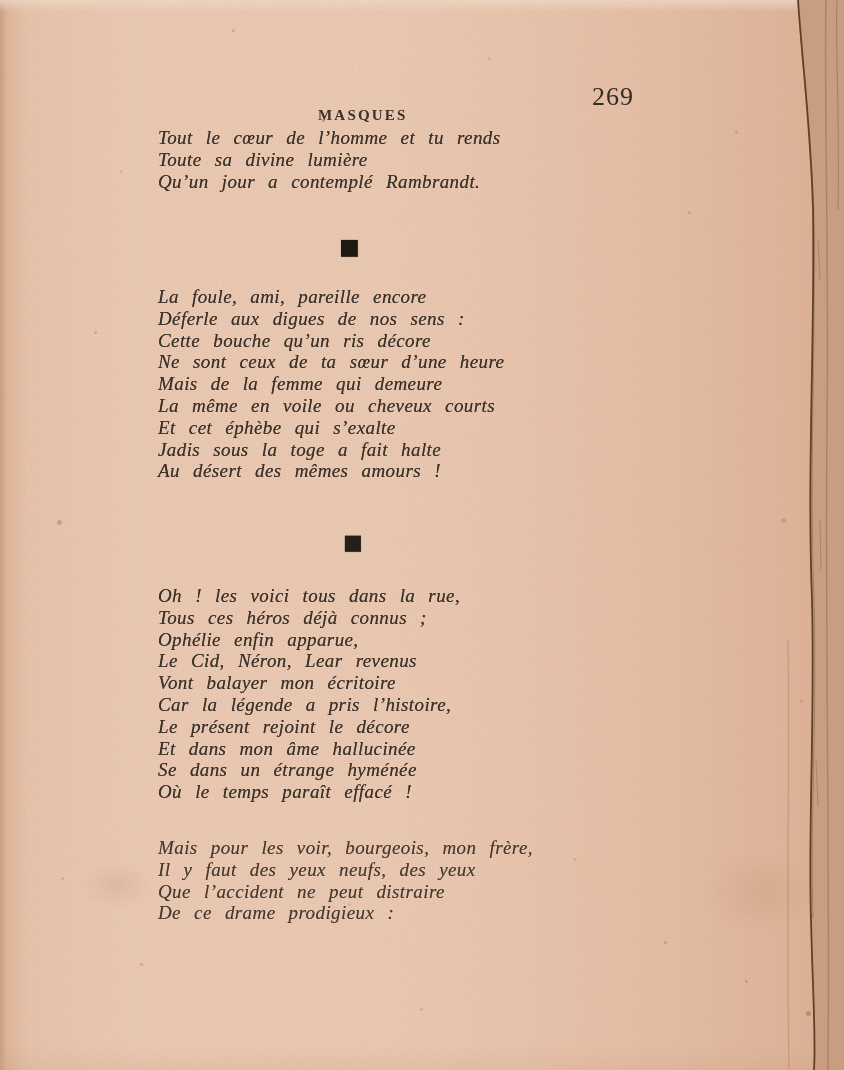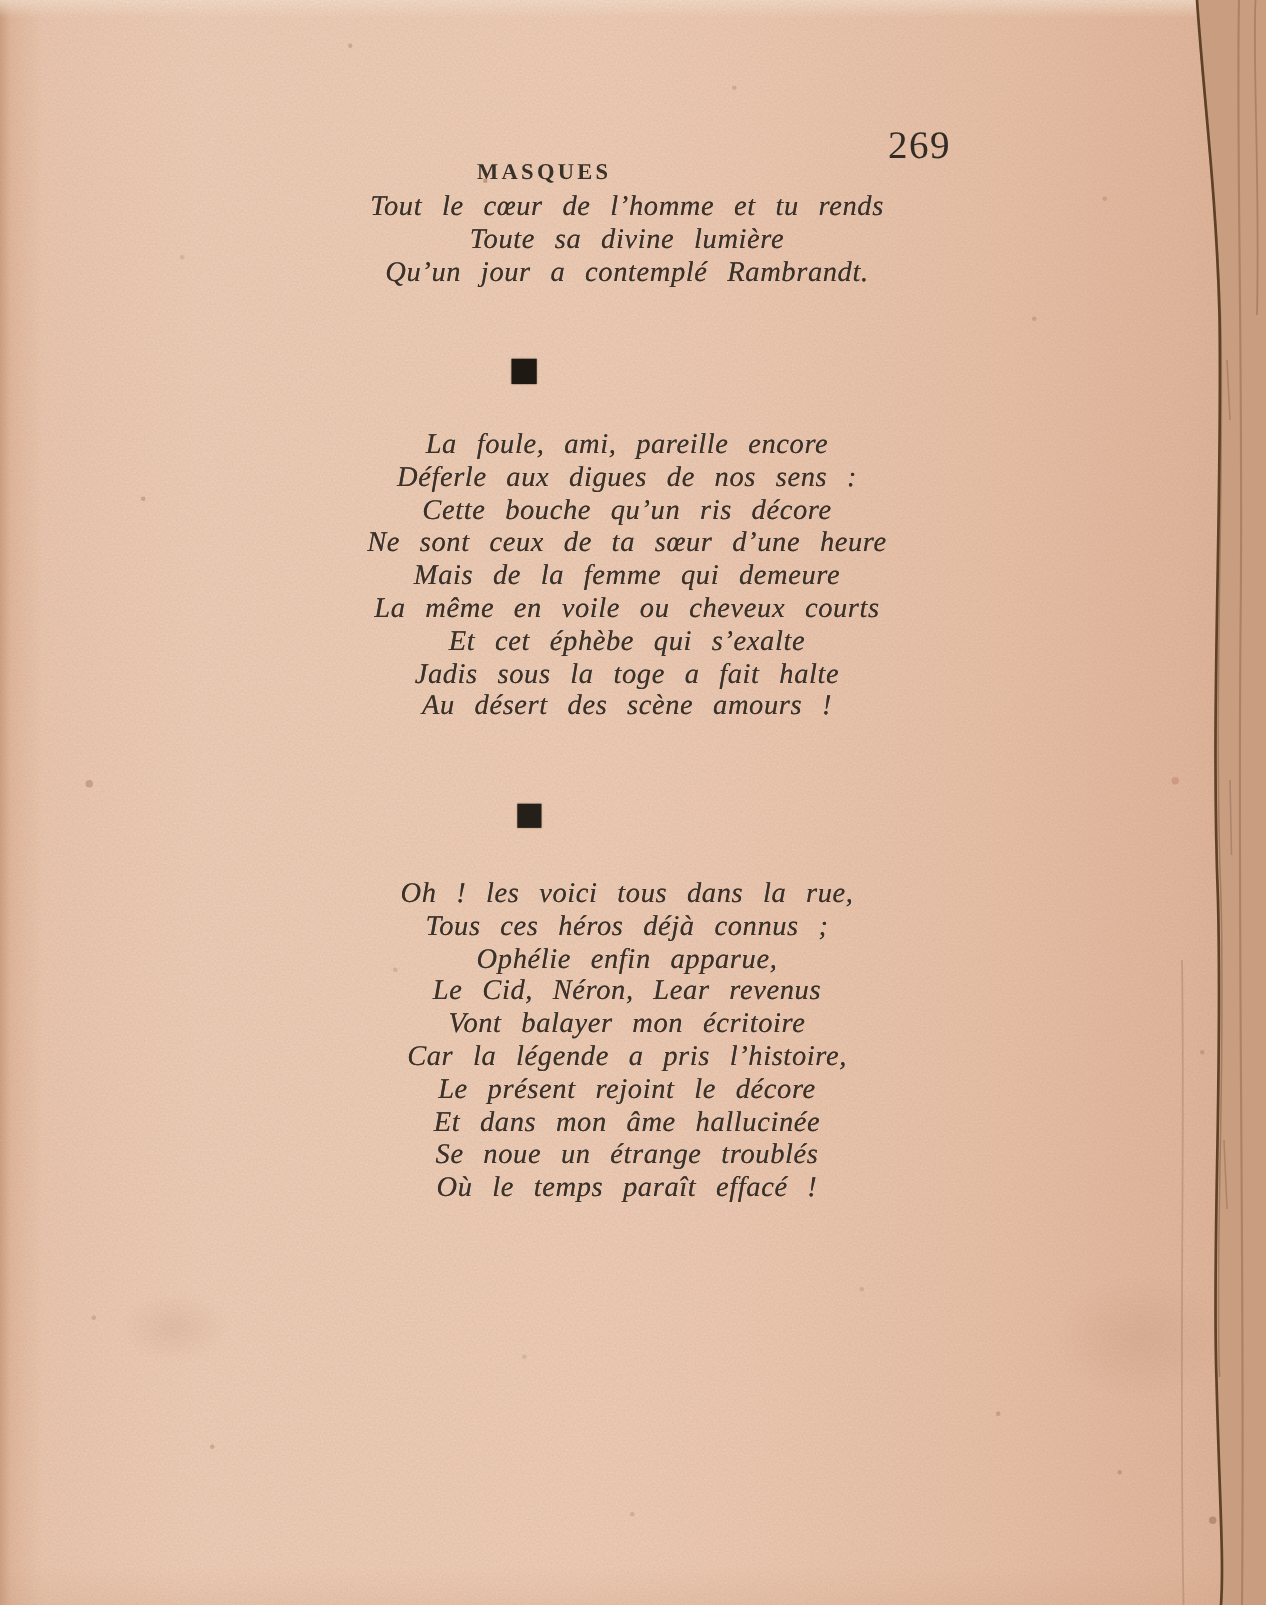--- a/index.html
+++ b/index.html
@@ -32,21 +32,20 @@
   .stanza-2{top:286px;}
   .stanza-3{top:585px;}
   .stanza-4{top:837px;}
   .line{
     margin:0;height:21.8px;line-height:21.8px;
     font-size:19px;font-style:italic;
     color:#3a312a;
     word-spacing:8px;letter-spacing:.4px;
     text-shadow:0 0 .4px rgba(58,49,42,.75);
     white-space:nowrap;
-    text-align:center;
   }
   .stanza-4 .line{color:#45392f;text-shadow:0 0 .3px rgba(69,57,47,.5);}
   .ornament{
     position:absolute;
     font-family:"DejaVu Sans",sans-serif;
     font-size:22px;line-height:22px;
     color:#1e1913;
     text-shadow:0 0 1px rgba(30,25,19,.6);
   }
   .orn-1{left:339px;top:236px;}
@@ -116,34 +115,40 @@
       <div class="ornament orn-1">■</div>
       <div class="stanza stanza-2">
         <p class="line">La foule, ami, pareille encore</p>
         <p class="line">Déferle aux digues de nos sens :</p>
         <p class="line">Cette bouche qu’un ris décore</p>
         <p class="line">Ne sont ceux de ta sœur d’une heure</p>
         <p class="line">Mais de la femme qui demeure</p>
         <p class="line">La même en voile ou cheveux courts</p>
         <p class="line">Et cet éphèbe qui s’exalte</p>
         <p class="line">Jadis sous la toge a fait halte</p>
-        <p class="line">Au désert des scène amours !</p>
+        <p class="line">Au désert des mêmes amours !</p>
       </div>
       <div class="ornament orn-2">■</div>
       <div class="stanza stanza-3">
         <p class="line">Oh ! les voici tous dans la rue,</p>
         <p class="line">Tous ces héros déjà connus ;</p>
         <p class="line">Ophélie enfin apparue,</p>
         <p class="line">Le Cid, Néron, Lear revenus</p>
         <p class="line">Vont balayer mon écritoire</p>
         <p class="line">Car la légende a pris l’histoire,</p>
         <p class="line">Le présent rejoint le décore</p>
         <p class="line">Et dans mon âme hallucinée</p>
-        <p class="line">Se noue un étrange troublés</p>
+        <p class="line">Se dans un étrange hyménée</p>
         <p class="line">Où le temps paraît effacé !</p>
+      </div>
+      <div class="stanza stanza-4">
+        <p class="line">Mais pour les voir, bourgeois, mon frère,</p>
+        <p class="line">Il y faut des yeux neufs, des yeux</p>
+        <p class="line">Que l’accident ne peut distraire</p>
+        <p class="line">De ce drame prodigieux :</p>
       </div>
     </div>
 
   <svg class="deckle" width="70" height="1070" viewBox="0 0 70 1070">
     <path d="M24,0 C28,60 37,130 39,210 C41,340 33,470 38,600 C41,720 34,830 37,920 C39,1000 42,1040 40,1070 L70,1070 L70,0 Z" fill="#c89d80"></path>
     <path d="M24,0 C28,60 37,130 39,210 C41,340 33,470 38,600 C41,720 34,830 37,920 C39,1000 42,1040 40,1070" fill="none" stroke="#5f4128" stroke-width="1.8" stroke-linejoin="round"></path>
     <path d="M26,30 C31,90 38,150 40,220 C42,330 35,470 40,600 C43,715 36,828 39,918" fill="none" stroke="rgba(95,65,40,.35)" stroke-width="1"></path>
     <path d="M14,640 C16,760 12,900 15,1070" fill="none" stroke="rgba(110,70,45,.22)" stroke-width="1.2"></path>
     <path d="M52,0 C50,90 55,260 53,420 C51,640 56,860 54,1070" fill="none" stroke="rgba(120,80,52,.35)" stroke-width="1.4"></path>
     <path d="M63,0 C61,40 66,120 64,210" fill="none" stroke="rgba(110,70,45,.3)" stroke-width="1.2"></path>

